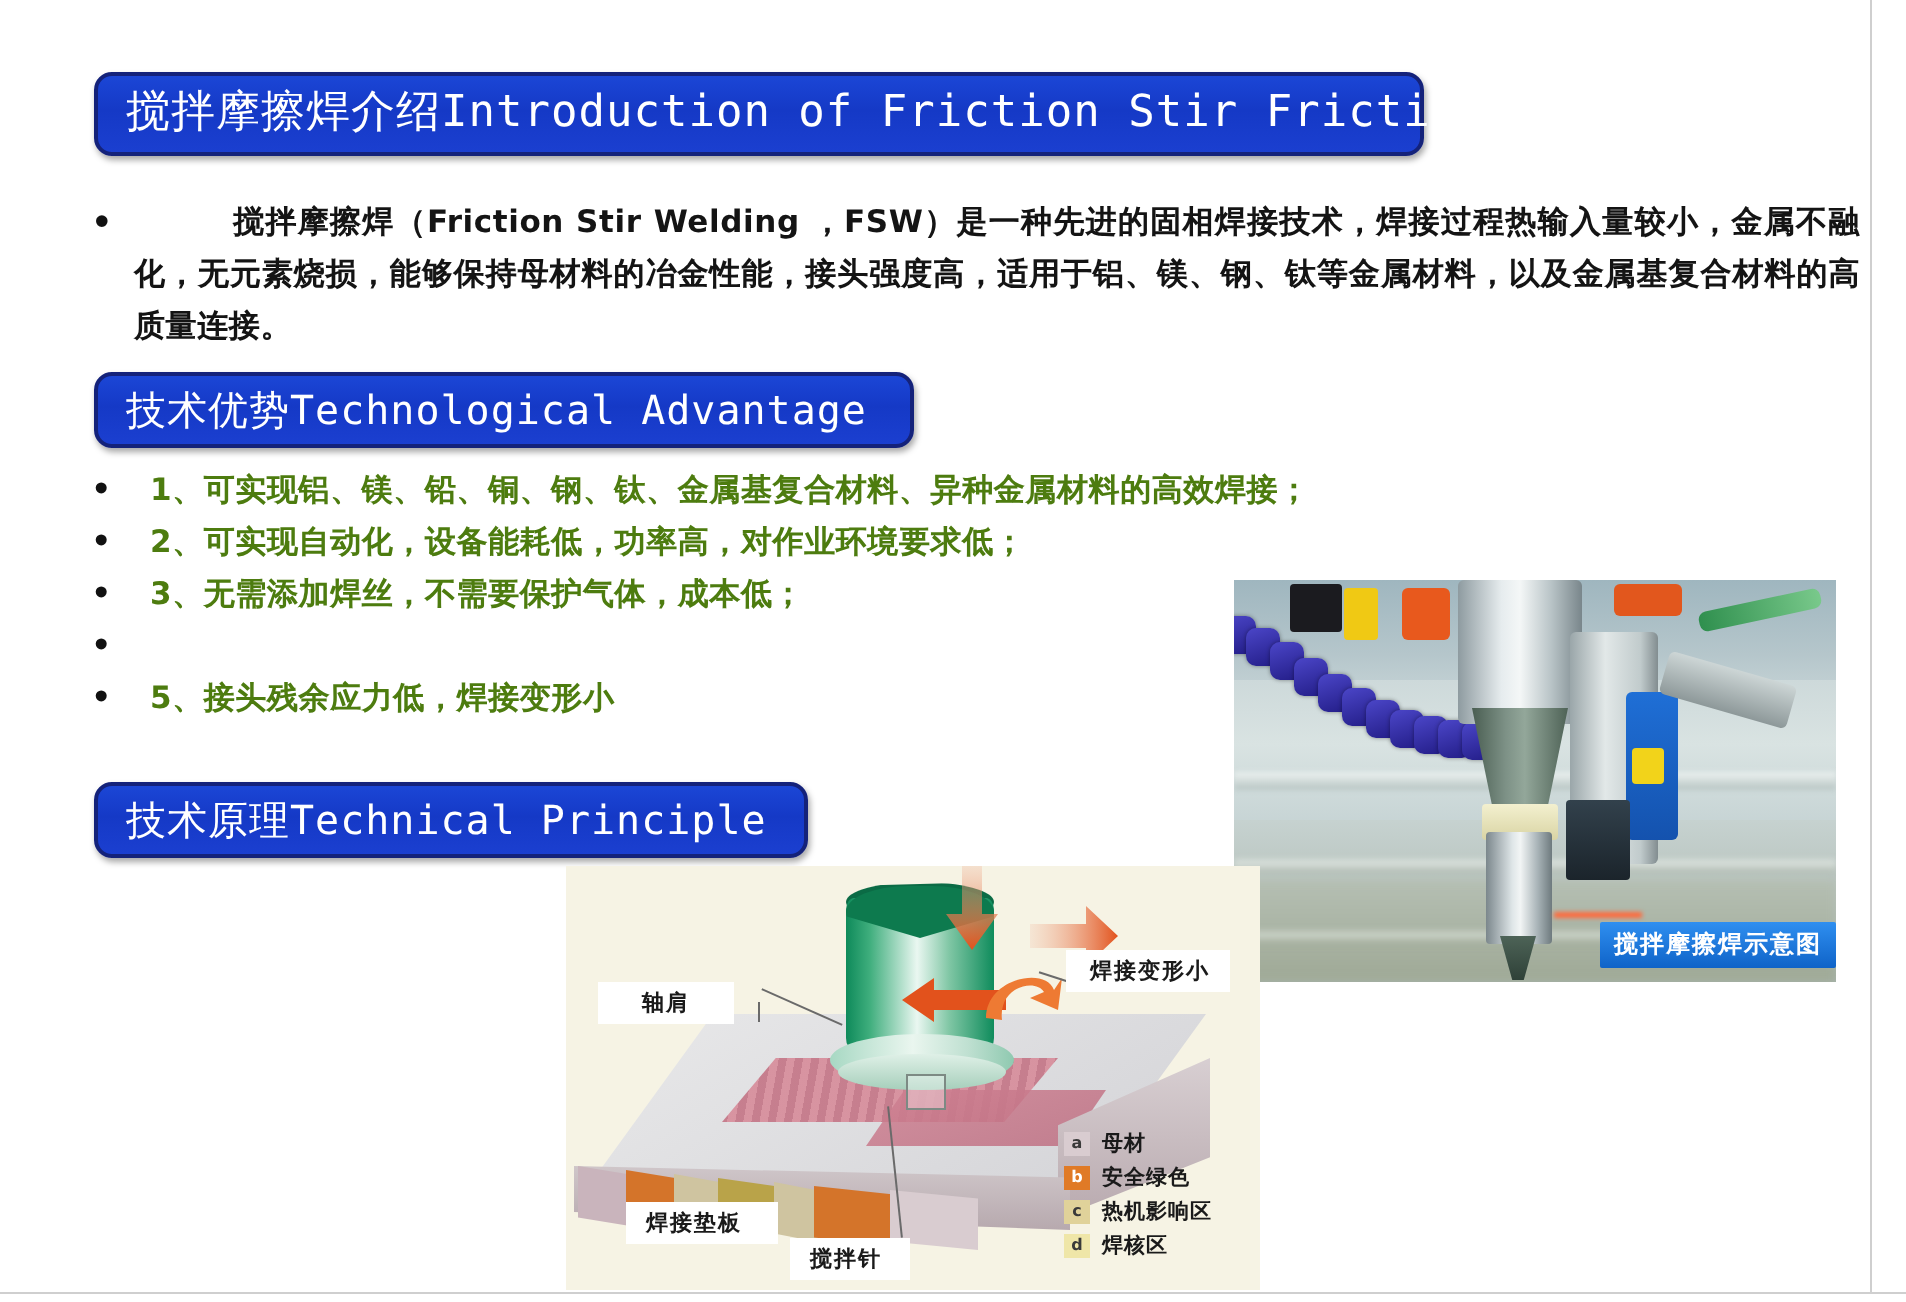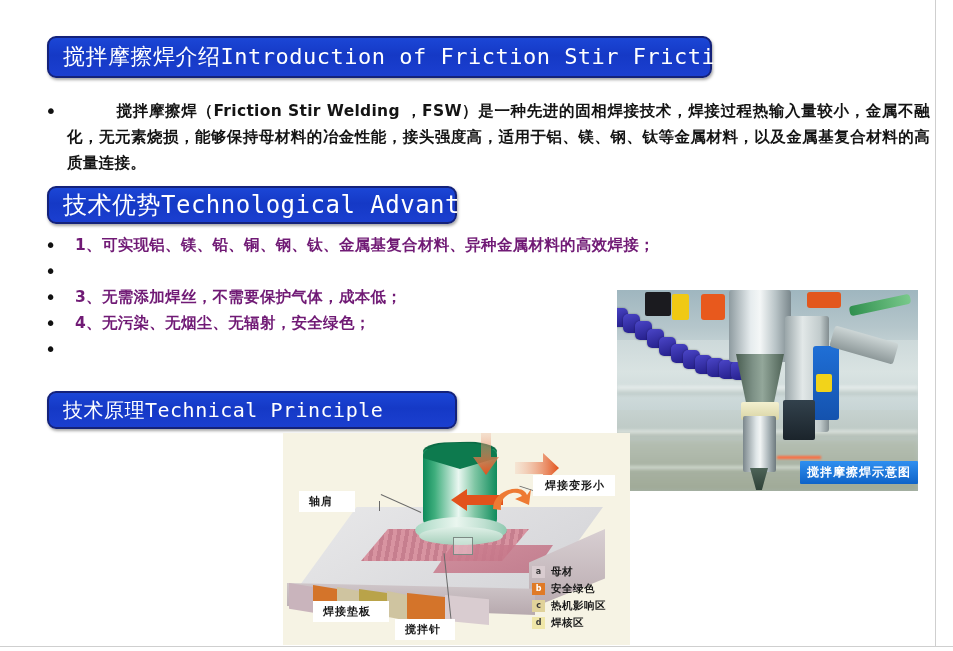--- a/index.html
+++ b/index.html
@@ -33,22 +33,22 @@
     padding:0 14px;
   }
   .pill span{
     font-family:"DejaVu Sans Mono","Liberation Mono",monospace;
     letter-spacing:.5px;
     line-height:1;
   }
   #pill-intro{left:47px;top:36px;width:665px;height:42px;}
   #pill-intro span{font-size:22px;}
   #pill-adv{left:47px;top:186px;width:410px;height:38px;}
-  #pill-adv span{font-size:24px;}
-  #pill-prin{left:47px;top:391px;width:410px;height:38px;}
+  #pill-adv span{font-size:20px;}
+  #pill-prin{left:47px;top:391px;width:357px;height:38px;}
   #pill-prin span{font-size:20px;}
 
   
   #para-row{
     position:absolute;left:45px;top:98px;width:885px;
     display:flex;align-items:flex-start;
   }
   #para-bullet{
     width:22px;flex:0 0 22px;
     font-size:20px;line-height:26px;color:#111;text-align:left;
@@ -68,21 +68,21 @@
   
   #adv-list{
     position:absolute;left:45px;top:232px;width:600px;
   }
   .adv-row{display:flex;align-items:flex-start;height:26px;}
   .adv-bullet{
     width:30px;flex:0 0 30px;
     font-size:19px;line-height:26px;color:#111;
   }
   .adv-text{
-    font-size:15.5px;line-height:26px;color:#701a75;
+    font-size:15.5px;line-height:26px;color:#4d7c0f;
     font-weight:bold;letter-spacing:.3px;white-space:nowrap;
   }
 
   
   #photo{
     position:absolute;left:617px;top:290px;width:301px;height:201px;
     overflow:hidden;background:#b9c7cc;
   }
   .ph{position:absolute;}
   #ph-bgtop{left:0;top:0;width:301px;height:62px;
@@ -224,21 +224,21 @@
   #dg-arrow-down{left:190px;top:-2px;width:26px;height:44px;}
   #dg-arrow-right{left:232px;top:18px;width:44px;height:34px;}
   #dg-arrow-rot-l{left:168px;top:56px;width:52px;height:24px;}
   #dg-arrow-rot-r{left:206px;top:46px;width:42px;height:36px;}
   
   .callout{
     position:absolute;background:#ffffff;color:#1a1a1a;
     font-size:11px;font-weight:bold;letter-spacing:1px;
     padding:2px 8px;white-space:nowrap;
   }
-  #co-shoulder{left:16px;top:58px;padding:3px 22px 3px 10px;}
+  #co-shoulder{left:16px;top:58px;padding:3px 22px 3px 22px;}
   #co-work{left:250px;top:42px;padding:3px 10px 3px 12px;}
   #co-backing{left:30px;top:168px;padding:3px 18px 3px 10px;}
   #co-pin{left:112px;top:186px;padding:3px 14px 3px 10px;}
   .leader{position:absolute;background:#6a6a6a;}
   #ld-shoulder{left:96px;top:70px;width:44px;height:1px;transform:rotate(24deg);}
   #ld-shoulder2{left:96px;top:68px;width:1px;height:10px;}
   #ld-work{left:236px;top:56px;width:22px;height:1px;transform:rotate(18deg);}
   #ld-pin{left:164px;top:120px;width:1px;height:66px;transform:rotate(-6deg);}
   
   #dg-legend{position:absolute;left:249px;top:130px;width:96px;}
@@ -269,31 +269,32 @@
     <span>技术优势Technological Advantage</span>
   </div>
 
   <div id="adv-list">
     <div class="adv-row">
       <div class="adv-bullet">•</div>
       <div class="adv-text">1、可实现铝、镁、铅、铜、钢、钛、金属基复合材料、异种金属材料的高效焊接；</div>
     </div>
     <div class="adv-row">
       <div class="adv-bullet">•</div>
+      <div class="adv-text">2、可实现自动化，设备能耗低，功率高，对作业环境要求低；</div>
     </div>
     <div class="adv-row">
       <div class="adv-bullet">•</div>
       <div class="adv-text">3、无需添加焊丝，不需要保护气体，成本低；</div>
     </div>
     <div class="adv-row">
       <div class="adv-bullet">•</div>
-      <div class="adv-text">4、无污染、无烟尘、无辐射，安全绿色；</div>
     </div>
     <div class="adv-row">
       <div class="adv-bullet">•</div>
+      <div class="adv-text">5、接头残余应力低，焊接变形小</div>
     </div>
   </div>
 
   <div id="photo">
     <div class="ph" id="ph-bgtop"></div>
     <div class="ph" id="ph-bgmid"></div>
     <div class="ph" id="ph-bgbot"></div>
     <div class="ph" id="ph-table"></div>
     <div class="ph" id="ph-railA"></div>
     <div class="ph" id="ph-railB"></div>

